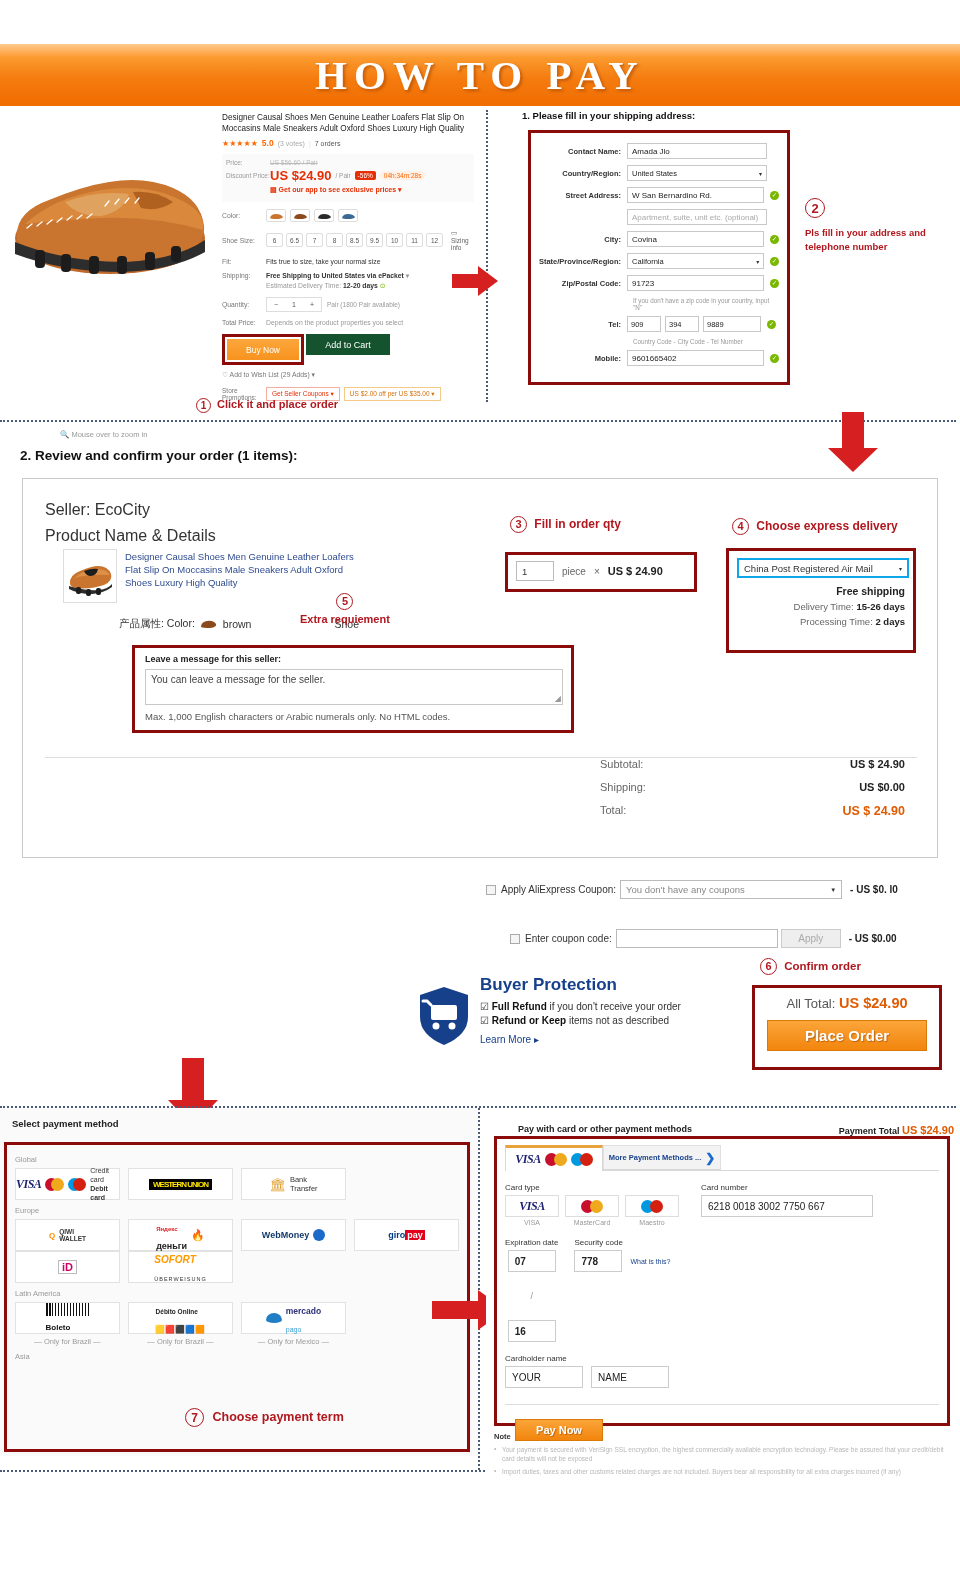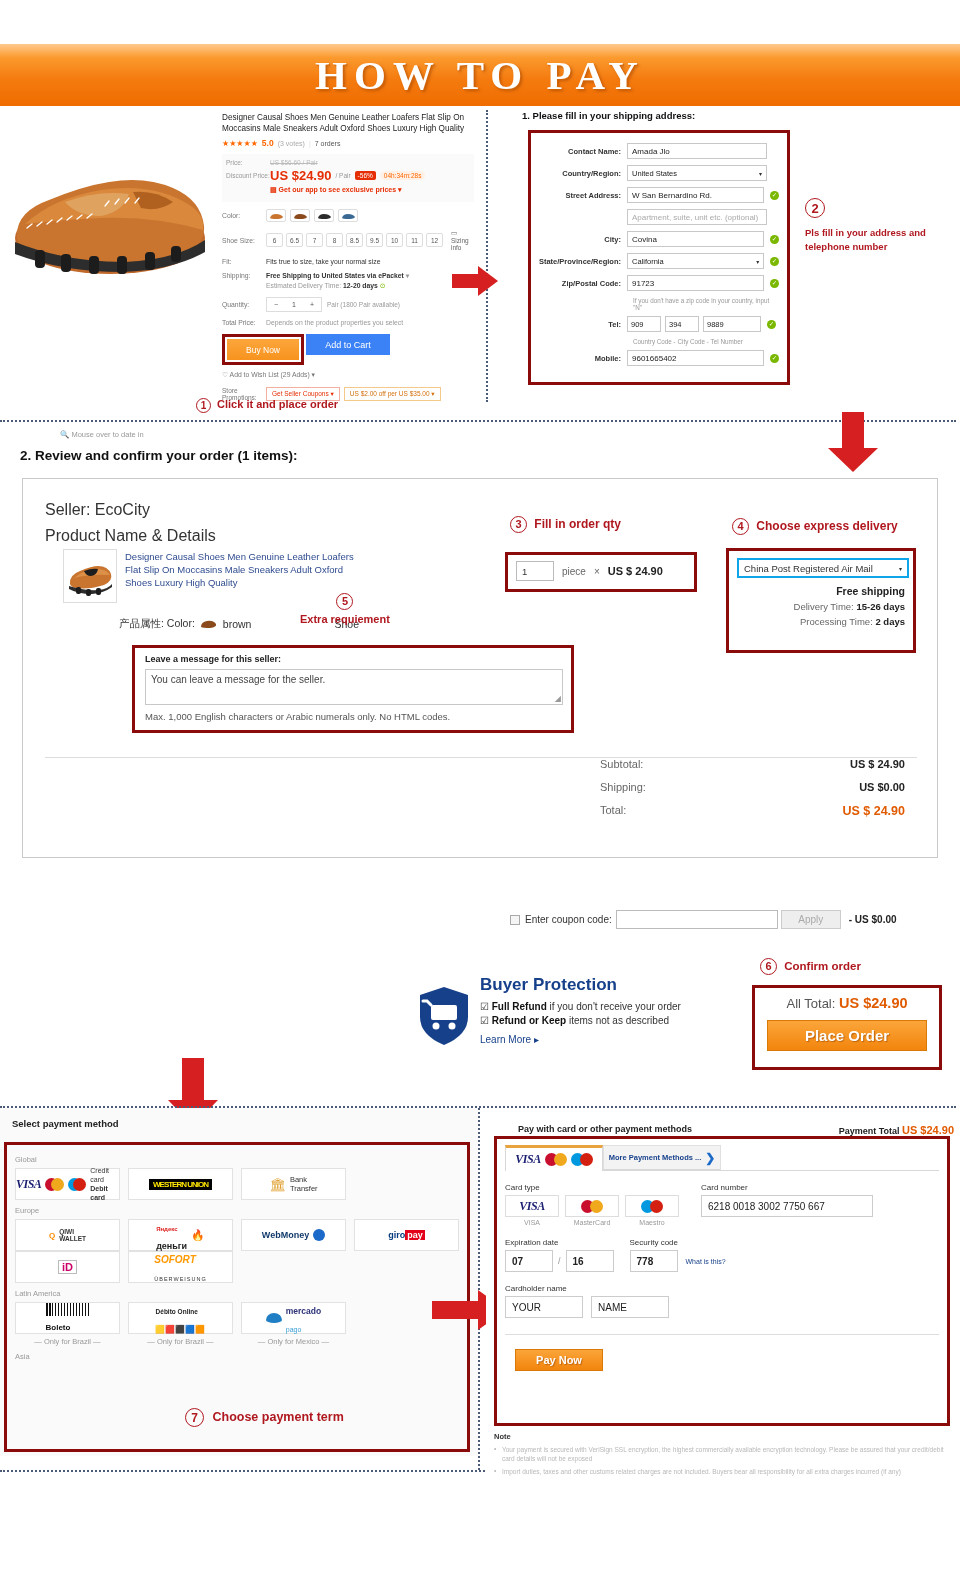--- a/index.html
+++ b/index.html
@@ -86,21 +86,21 @@
   .bold{ font-weight:bold; }
   .gray{ color:#999; }
 
   .qtybox{ display:flex; border:1px solid #ddd; width:56px; height:15px; align-items:center; background:#fff;}
   .qtybox span{ flex:1; text-align:center; font-size:7px; color:#555; }
   .qtyavail{ color:#999; font-size:6.5px; margin-left:5px; }
 
   #btnRow{ display:flex; margin-top:8px; }
   .buynow{ width:72px; height:21px; background:linear-gradient(#fca63c,#f7931e);
            color:#fff; font-size:8.5px; display:flex;align-items:center;justify-content:center;}
-  .addcart{ width:84px; height:21px; background:#3b82f6; color:#fff; font-size:9px;
+  .addcart{ width:84px; height:21px; background:#14532d; color:#fff; font-size:9px;
             display:flex;align-items:center;justify-content:center; margin-left:2px;}
   .wish{ margin-top:6px; font-size:6.8px; color:#777; }
   .promorow{ display:flex; align-items:center; margin-top:8px; font-size:6.5px; }
   .promo1{ border:1px solid #f3b0a0; color:#e62e04; padding:2px 5px; background:#fff; }
   .promo2{ border:1px solid #f5c98a; color:#d4700b; padding:2px 5px; background:#fff; margin-left:4px;}
 
   
   #shipArea{ left:500px; top:108px; width:460px; height:290px; }
   #shipTitle{ font-size:9.5px; font-weight:bold; color:#111; }
   #shipBox{ left:28px; top:22px; width:262px; height:255px; }
@@ -299,21 +299,21 @@
         <rect x="166" y="126" width="10" height="16" rx="4"></rect>
       </g>
       <g stroke="#fff" stroke-width="1.3" stroke-linecap="round">
         <path d="M22 108 l5 -4 M32 106 l5 -4 M42 104 l5 -4 M52 102 l5 -4 M62 100 l5 -4 M72 99 l5 -4 M82 98 l5 -4"></path>
         <path d="M100 86 l4 -5 M110 84 l4 -5 M120 83 l4 -5 M130 83 l4 -5"></path>
       </g>
     </svg>
   </div>
   <div class="abs zoomhint">
     <span>🔍</span>
-    <span>Mouse over to date in</span>
+    <span>Mouse over to zoom in</span>
   </div>
 
   <div class="abs" id="prodInfo">
     <div id="prodTitle">Designer Causal Shoes Men Genuine Leather Loafers Flat Slip On Moccasins Male Sneakers Adult Oxford Shoes Luxury High Quality</div>
 
     <div class="starrow">
       <span class="stars">★★★★★</span>
       <span class="rate">5.0</span>
       <span class="votes">(3 votes)</span>
       <span class="ordsep">|</span>
@@ -631,20 +631,29 @@
       <span class="totlab">Shipping:</span>
       <span class="totval">US $0.00</span>
     </div>
     <div class="totrow">
       <span class="totlab">Total:</span>
       <span class="grand">US $ 24.90</span>
     </div>
   </div>
 
 <div class="abs" id="coupons">
+  <div class="cprow">
+    <span class="cbox"></span>
+    <span>Apply AliExpress Coupon:</span>
+    <span class="cpsel">
+      <span>You don't have any coupons</span>
+      <span class="caret">▼</span>
+    </span>
+    <span class="minus">- US $0. l0</span>
+  </div>
   <div class="cprow" style="margin-top:30px;margin-left:24px;">
     <span class="cbox"></span>
     <span>Enter coupon code:</span>
     <span class="cpinput"></span>
     <span class="applybtn">Apply</span>
     <span class="minus">- US $0.00</span>
   </div>
 </div>
 
 <div class="abs" style="left:418px;top:985px;">
@@ -859,21 +868,21 @@
         </div>
         <div>
           <div class="fieldlab">Card number</div>
           <div class="cardnum">6218 0018 3002 7750 667</div>
         </div>
       </div>
 
       <div style="display:flex;gap:16px;margin-top:12px;">
         <div>
           <div class="fieldlab">Expiration date</div>
-          <div style="display:flex;align-items:center;gap:5px;">
+          <div style="display:flex;align-items:center;gap:19px;flex-direction:column;">
             <div class="smallin">07</div>
             <span style="font-size:9px;color:#999;">/</span>
             <div class="smallin">16</div>
           </div>
         </div>
         <div>
           <div class="fieldlab">Security code</div>
           <div style="display:flex;align-items:center;gap:8px;">
             <div class="smallin">778</div>
             <span class="whatis">What is this?</span>

